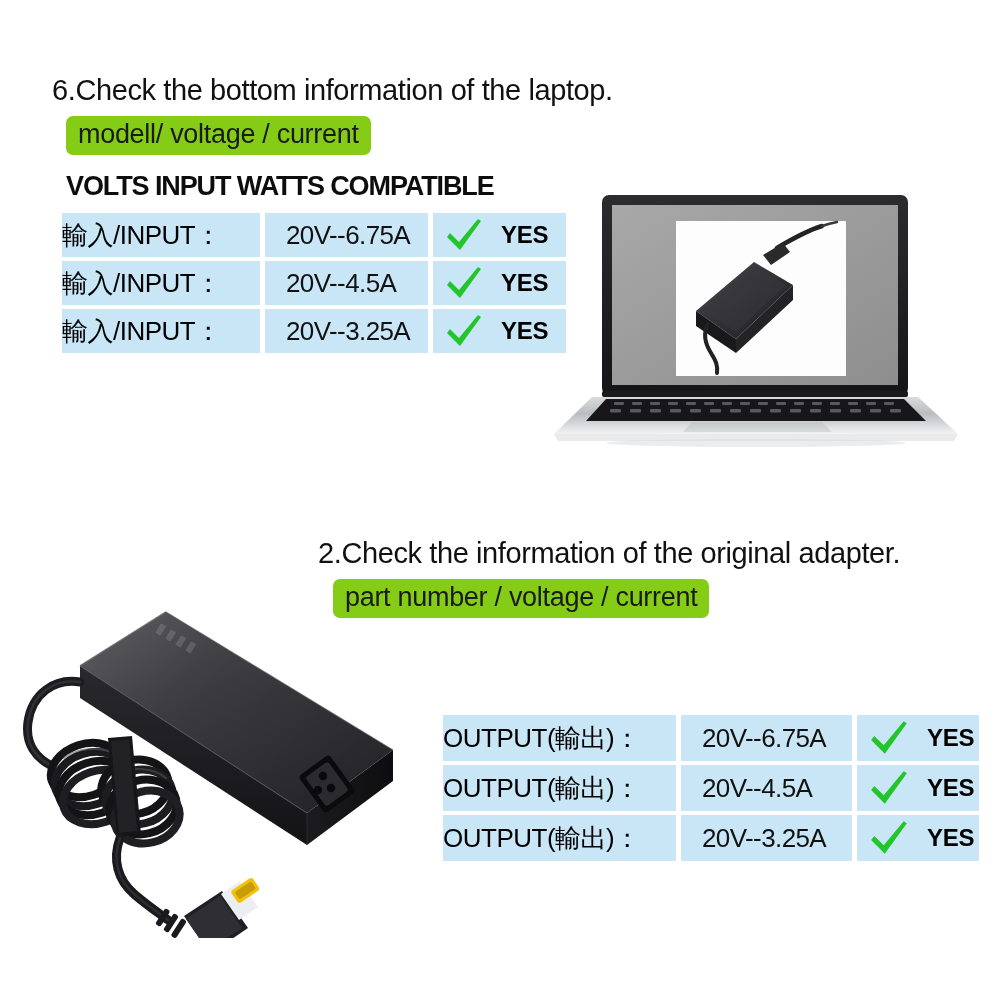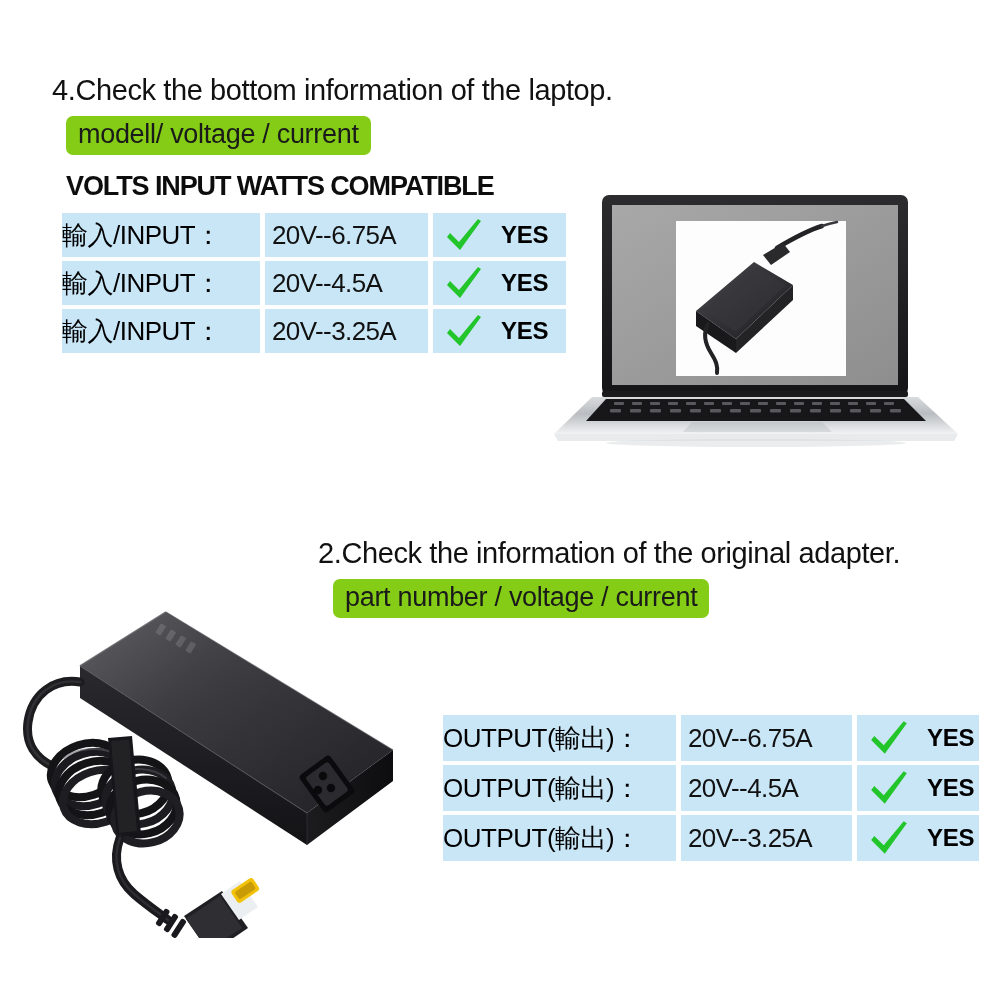--- a/index.html
+++ b/index.html
@@ -76,21 +76,21 @@
     font-size: 26px;
     letter-spacing: -0.5px;
     color: #000000;
     padding-left: 0;
     white-space: nowrap;
   }
   .cell-value {
     font-size: 26px;
     letter-spacing: -0.6px;
     color: #111111;
-    padding-left: 7px;
+    padding-left: 21px;
     white-space: nowrap;
   }
   .cell-compat {
     gap: 17px;
     padding-left: 11px;
   }
   .yes-text {
     font-size: 24px;
     font-weight: 700;
     letter-spacing: -0.3px;
@@ -116,21 +116,21 @@
   #laptop { position: absolute; left: 540px; top: 193px; width: 430px; height: 260px; }
 
   
   #adapter-photo { position: absolute; left: 8px; top: 598px; width: 400px; height: 340px; }
 </style>
 </head>
 <body>
 
 <div id="page">
 
-  <div class="step-heading" id="heading-1">4.Check the bottom information of the laptop.</div>
+  <div class="step-heading" id="heading-1">6.Check the bottom information of the laptop.</div>
 
   <div class="highlight-chip" id="chip-1">modell/ voltage / current</div>
 
   <div id="table1-title">VOLTS INPUT WATTS COMPATIBLE</div>
 
   <div class="spec-table" id="spec-table-1">
 
     <div class="spec-row">
       <div class="spec-cell c-label">
         <span class="cell-label">輸入/INPUT：</span>

